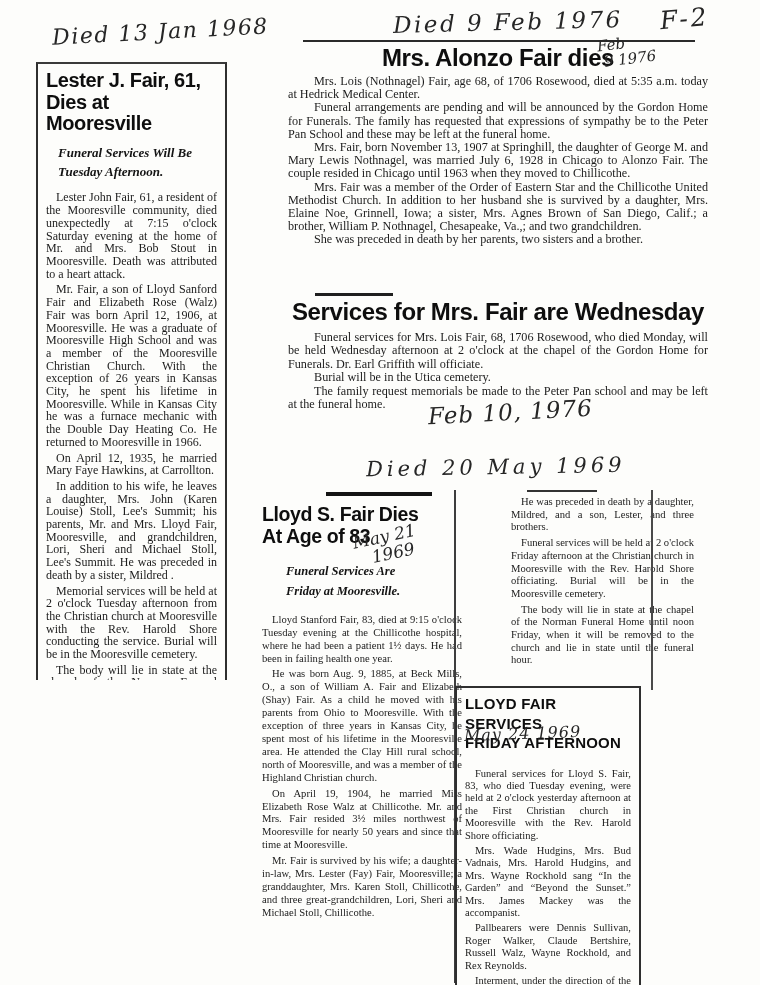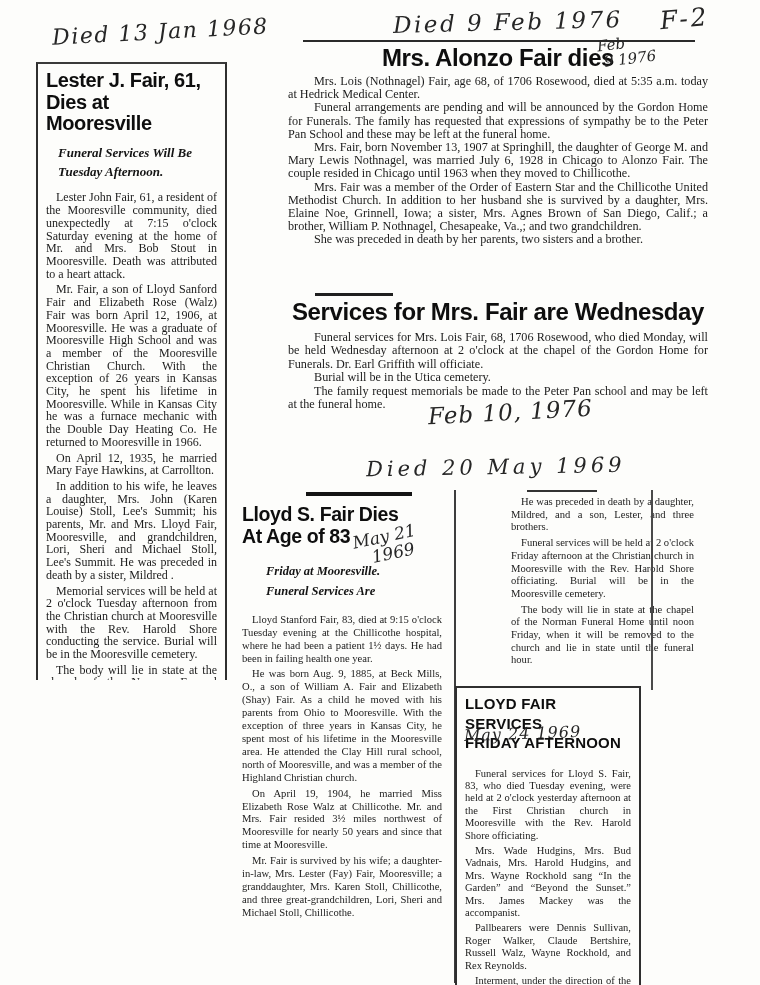--- a/index.html
+++ b/index.html
@@ -59,21 +59,21 @@
   .alonzo-clip .headline { margin-top: 12px; text-align: center; font-size: 24px; line-height: 1.0; }
   .alonzo-clip .body-copy { margin-top: 5px; font-size: 12.2px; line-height: 13.2px; padding: 0 5px; }
   .alonzo-clip .body-copy p, .services-clip .body-copy p { text-indent: 26px; margin-bottom: 0; }
   
   .services-clip { left: 283px; top: 290px; width: 430px; }
   .services-minirule { position: absolute; top: 3px; left: 32px; width: 78px; height: 3px; background: #1f1f1f; }
   .services-clip .headline { margin-top: 10px; text-align: center; font-size: 24px; line-height: 1.0; }
   .services-clip .body-copy { margin-top: 7px; font-size: 12.2px; line-height: 13.4px; padding: 0 5px; }
   
   .lloyd-clip { left: 242px; top: 488px; width: 414px; height: 497px; }
-  .lloyd-col1 { position: absolute; left: 0; top: 4px; width: 206px; height: 490px; overflow: hidden; }
+  .lloyd-col1 { position: absolute; left: 20px; top: 4px; width: 206px; height: 490px; overflow: hidden; }
   .lloyd-headrule { margin-left: 64px; width: 106px; height: 4px; background: #141414; }
   .lloyd-col1 .headline { margin-top: 7px; font-size: 19.5px; line-height: 1.15; }
   .lloyd-col1 .subhead  { margin: 13px 0 0 24px; font-size: 12.5px; line-height: 1.6; }
   .lloyd-col1 .body-copy { margin-top: 13px; font-size: 10.6px; line-height: 12.9px; padding-right: 6px; }
   .lloyd-divider { position: absolute; left: 212px; top: 2px; width: 2px; height: 493px; background: #3d3d3d; }
   .lloyd-col2 { position: absolute; left: 221px; top: 0; width: 187px; height: 198px; overflow: hidden; margin-left: 48px; }
   .lloyd-col2-toprule { width: 70px; height: 2px; background: #333; margin: 2px 0 4px 16px; }
   .lloyd-col2 .body-copy { font-size: 10.6px; line-height: 12.7px; padding-right: 4px; }
   .lloyd-rightrule { position: absolute; left: 409px; top: 2px; width: 2px; height: 200px; background: #4a4a4a; }
   
@@ -159,22 +159,22 @@
 </div>
 
 <div class="abs lloyd-clip">
   <div class="lloyd-col1">
     <div class="lloyd-headrule"></div>
     <div class="head-sans headline">
       <div>Lloyd S. Fair Dies</div>
       <div>At Age of 83</div>
     </div>
     <div class="sub-serif subhead">
+      <div>Funeral Services Are</div>
       <div>Friday at Mooresville.</div>
-      <div>Funeral Services Are</div>
     </div>
     <div class="body-copy">
         <p>Lloyd Stanford Fair, 83, died at 9:15 o'clock Tuesday evening at the Chillicothe hospital, where he had been a patient 1½ days. He had been in failing health one year.</p>
         <p>He was born Aug. 9, 1885, at Beck Mills, O., a son of William A. Fair and Elizabeth (Shay) Fair. As a child he moved with his parents from Ohio to Mooresville. With the exception of three years in Kansas City, he spent most of his lifetime in the Mooresville area. He attended the Clay Hill rural school, north of Mooresville, and was a member of the Highland Christian church.</p>
         <p>On April 19, 1904, he married Miss Elizabeth Rose Walz at Chillicothe. Mr. and Mrs. Fair resided 3½ miles northwest of Mooresville for nearly 50 years and since that time at Mooresville.</p>
         <p>Mr. Fair is survived by his wife; a daughter-in-law, Mrs. Lester (Fay) Fair, Mooresville; a granddaughter, Mrs. Karen Stoll, Chillicothe, and three great-grandchildren, Lori, Sheri and Michael Stoll, Chillicothe.</p>
       </div>
   </div>
   <div class="lloyd-divider"></div>
   <div class="lloyd-col2">

